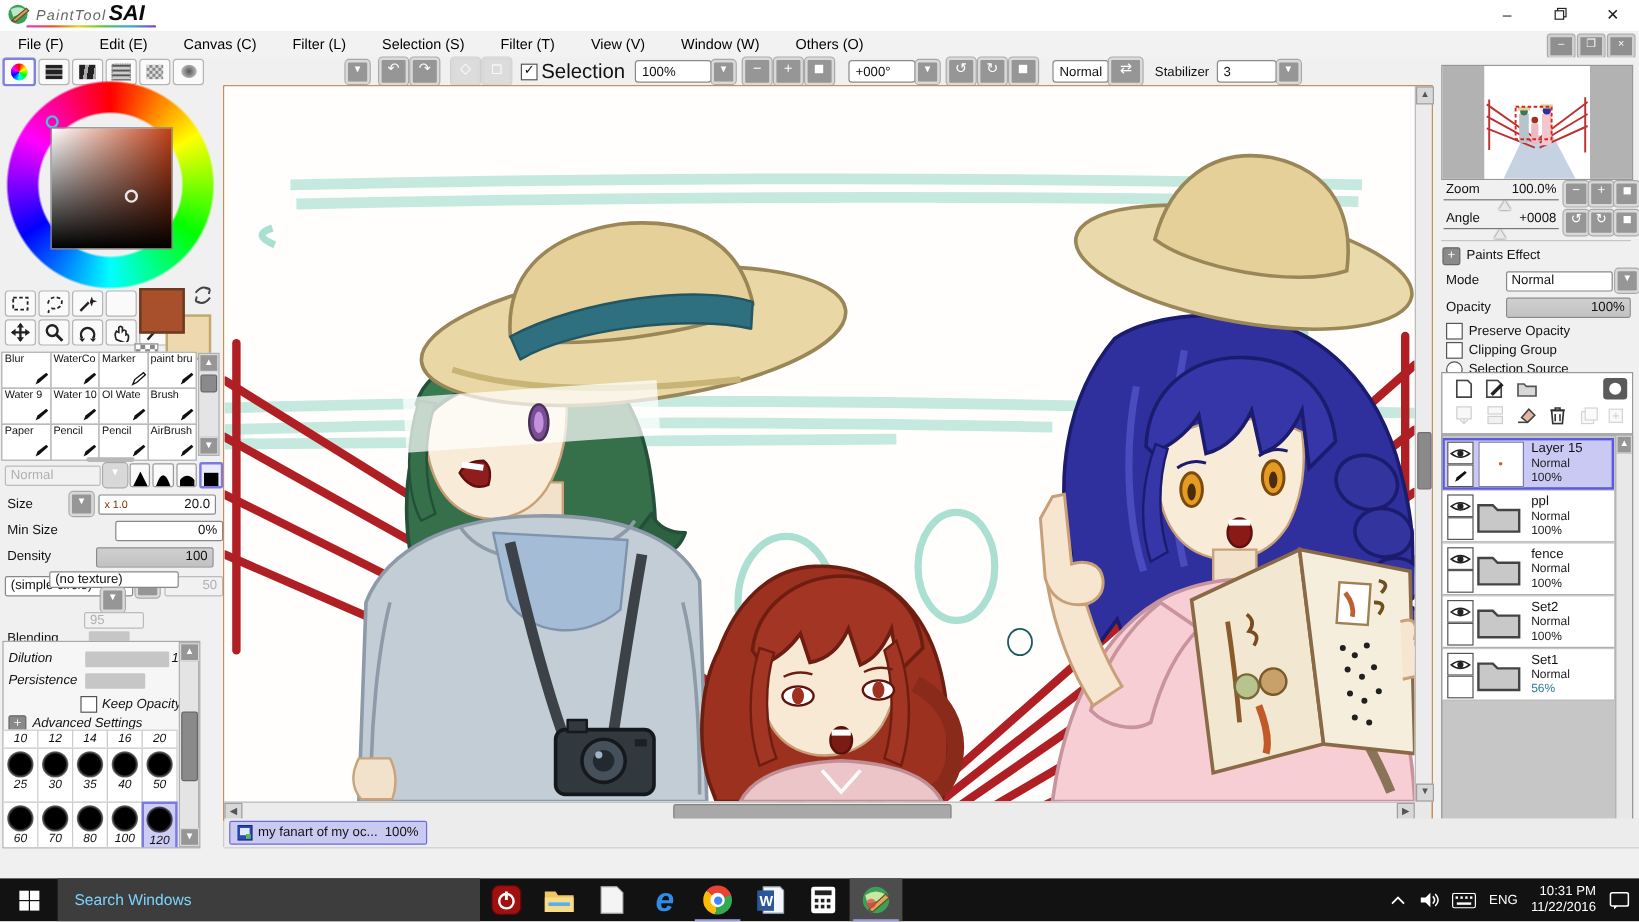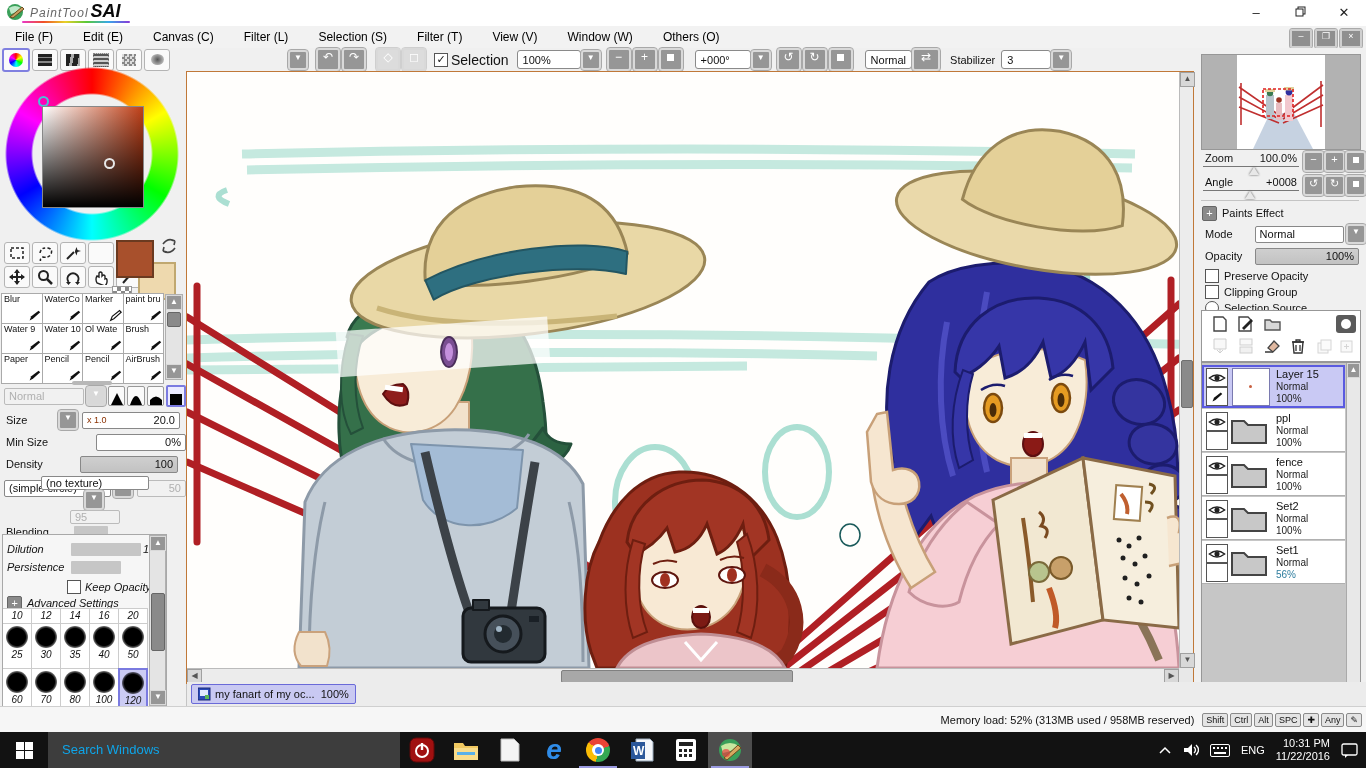--- a/index.html
+++ b/index.html
@@ -24,21 +24,21 @@
   .tbtn{width:20px;height:19px;background:#969696;border:2px solid #d9d9d9;outline:1px solid #a8a8a8;border-radius:3px;
     color:#fff;font-size:12px;line-height:15px;text-align:center;margin-right:2px;flex:none;}
   .tbtn.dis{background:#dcdcdc;outline-color:#cfcfcf;color:#fff;}
   .tbtn.sq::after{content:"";display:inline-block;width:7px;height:7px;background:#fff;margin-top:4px;}
   .tool-ic{width:24px;height:20px;background:#fafafa;border:1px solid #b4b4b4;border-radius:3px;margin-right:2px;
     display:flex;align-items:center;justify-content:center;flex:none;}
   .tool-ic.sel{border:2px solid #8080e0;background:#ecechf;}
   .combo{background:#fff;border:1px solid #8a8a8a;border-radius:3px;height:17px;font-size:11px;padding:0 5px;
     display:inline-flex;align-items:center;flex:none;}
   .gap{flex:none;}
-  .cklabel{font-size:14px;margin:0 8px 0 3px;}
+  .cklabel{font-size:17px;margin:0 8px 0 3px;}
   .ckbox{width:12px;height:12px;background:#fff;border:1px solid #555;font-size:11px;line-height:11px;text-align:center;flex:none;}
   
   .lbl{font-size:11px;color:#111;}
   
   #left-panel{position:absolute;left:0;top:72px;width:186px;height:634px;background:#f0f0f0;border-right:1px solid #c4c4c4;}
   #wheel{position:absolute;left:4px;top:-6px;width:176px;height:176px;}
   #wheel .ring{position:absolute;left:0;top:0;width:176px;height:176px;border-radius:50%;
     background:conic-gradient(#f00,#ff0,#0f0,#0ff,#00f,#f0f,#f00);
     -webkit-mask:radial-gradient(circle,transparent 59px,#000 61px 85px,transparent 87px);
     mask:radial-gradient(circle,transparent 59px,#000 61px 85px,transparent 87px);}
@@ -108,21 +108,21 @@
   .lop.blue{color:#2e7d9e;}
   #llscroll{position:absolute;right:0;top:0;width:13px;height:330px;background:#e8e8e8;border-left:1px solid #aaa;}
   
   #tabbar{position:absolute;left:187px;top:682px;width:1179px;height:24px;background:#ececec;border-bottom:1px solid #cfcfcf;}
   #ctab{position:absolute;left:4px;top:2px;height:18px;background:#c9c9f2;border:1px solid #6a6ad8;border-radius:2px;display:flex;align-items:center;padding:0 6px;font-size:11px;}
   #statusbar{position:absolute;left:0;top:706px;width:1366px;height:26px;background:#f6f6f6;border-top:1px solid #cfcfcf;display:flex;align-items:center;justify-content:flex-end;padding-right:4px;box-sizing:border-box;}
   .kbtn{border:1px solid #8a8a8a;background:#e4e4e4;border-radius:2px;font-size:9px;padding:1px 3px;margin-left:2px;flex:none;}
   
   #taskbar{position:absolute;left:0;top:732px;width:1366px;height:36px;background:#121212;display:flex;align-items:center;}
   #startbtn{width:48px;height:36px;display:flex;align-items:center;justify-content:center;flex:none;}
-  #searchbox{width:352px;height:36px;background:#3d3d3d;color:#0ea5e9;font-size:13px;line-height:36px;padding-left:14px;box-sizing:border-box;flex:none;}
+  #searchbox{width:352px;height:36px;background:#3d3d3d;color:#7dd3fc;font-size:13px;line-height:36px;padding-left:14px;box-sizing:border-box;flex:none;}
   .tb-ic{width:44px;height:36px;display:flex;align-items:center;justify-content:center;position:relative;flex:none;}
   .tb-ic.active::after{content:"";position:absolute;left:3px;bottom:0;width:38px;height:2px;background:#9a9ae0;}
   .tb-ic.litebg{background:#4d4d4d;}
   #tray{margin-left:auto;display:flex;align-items:center;color:#fff;padding-right:8px;}
   #tray .titem{margin-left:11px;display:flex;align-items:center;}
   #clock{text-align:right;font-size:11px;line-height:13px;margin-left:11px;}
 </style>
 </head>
 <body>
 
@@ -822,30 +822,20 @@
       <svg width="13" height="14" style="margin-right:4px;">
           <rect x="0" y="1" width="12" height="12" fill="#2a4ab8" stroke="#1a2a78"></rect>
           <rect x="2" y="3" width="8" height="6" fill="#dfe8ff"></rect>
           <rect x="7" y="8" width="4" height="4" fill="#58b858"></rect>
         </svg>
       <span>my fanart of my oc...</span>
       <span style="margin-left:6px;">100%</span>
     </div>
   </div>
 
-  <div id="statusbar">
-    <span class="lbl" style="margin-right:6px;">Memory load: 52% (313MB used / 958MB reserved)</span>
-    <span class="kbtn">Shift</span>
-    <span class="kbtn">Ctrl</span>
-    <span class="kbtn">Alt</span>
-    <span class="kbtn">SPC</span>
-    <span class="kbtn">✚</span>
-    <span class="kbtn">Any</span>
-    <span class="kbtn">✎</span>
-  </div>
 
   <div id="taskbar">
     <div id="startbtn">
       <svg width="17" height="17">
           <rect x="0" y="0" width="8" height="8" fill="#fff"></rect>
           <rect x="9" y="0" width="8" height="8" fill="#fff"></rect>
           <rect x="0" y="9" width="8" height="8" fill="#fff"></rect>
           <rect x="9" y="9" width="8" height="8" fill="#fff"></rect>
         </svg>
     </div>

